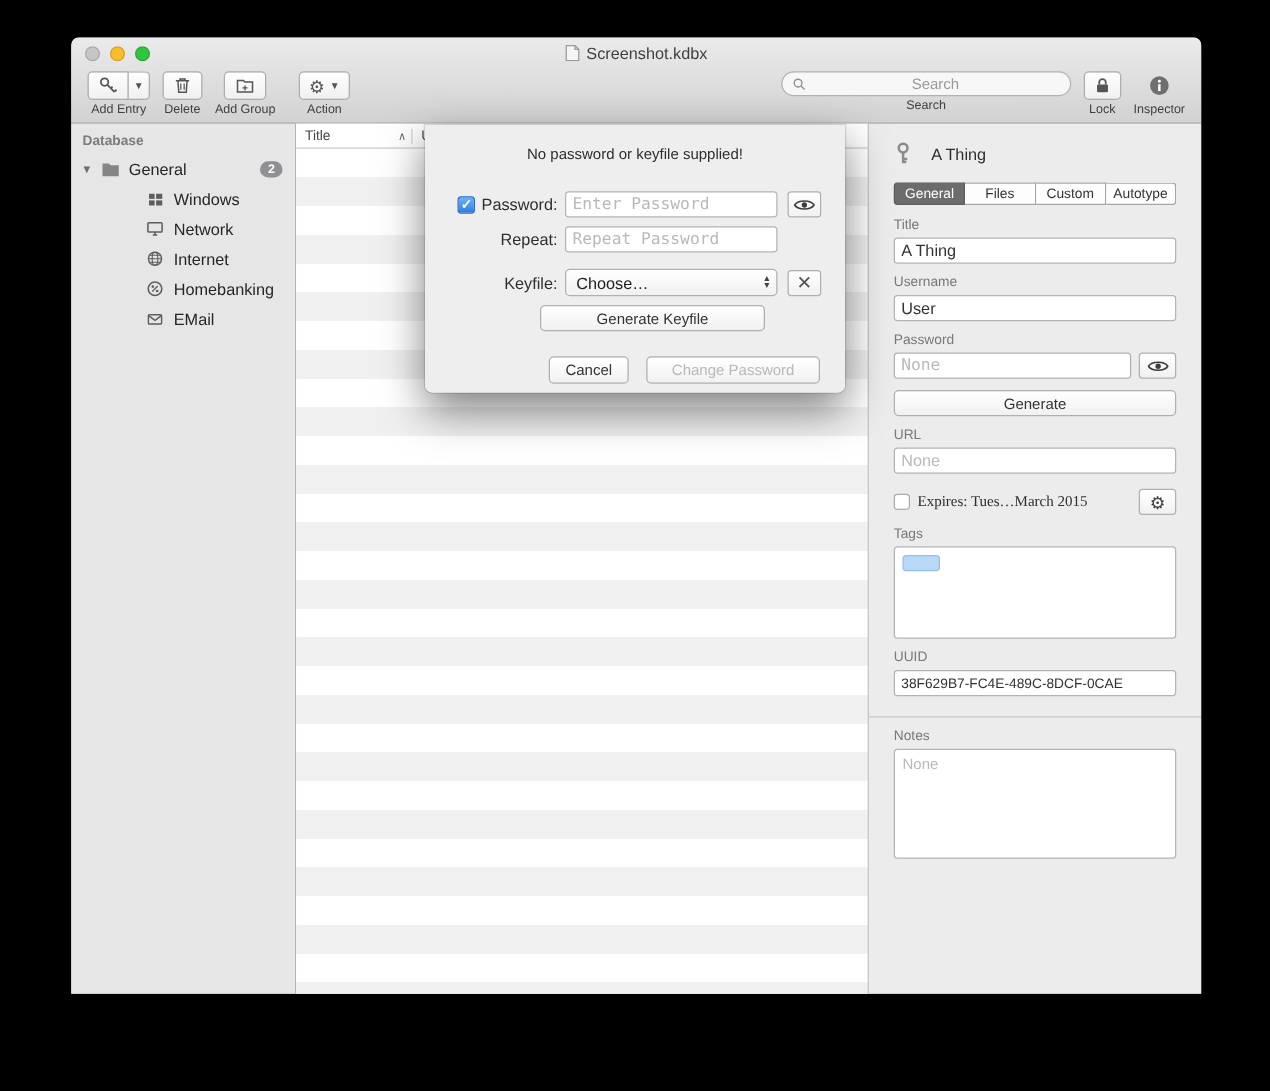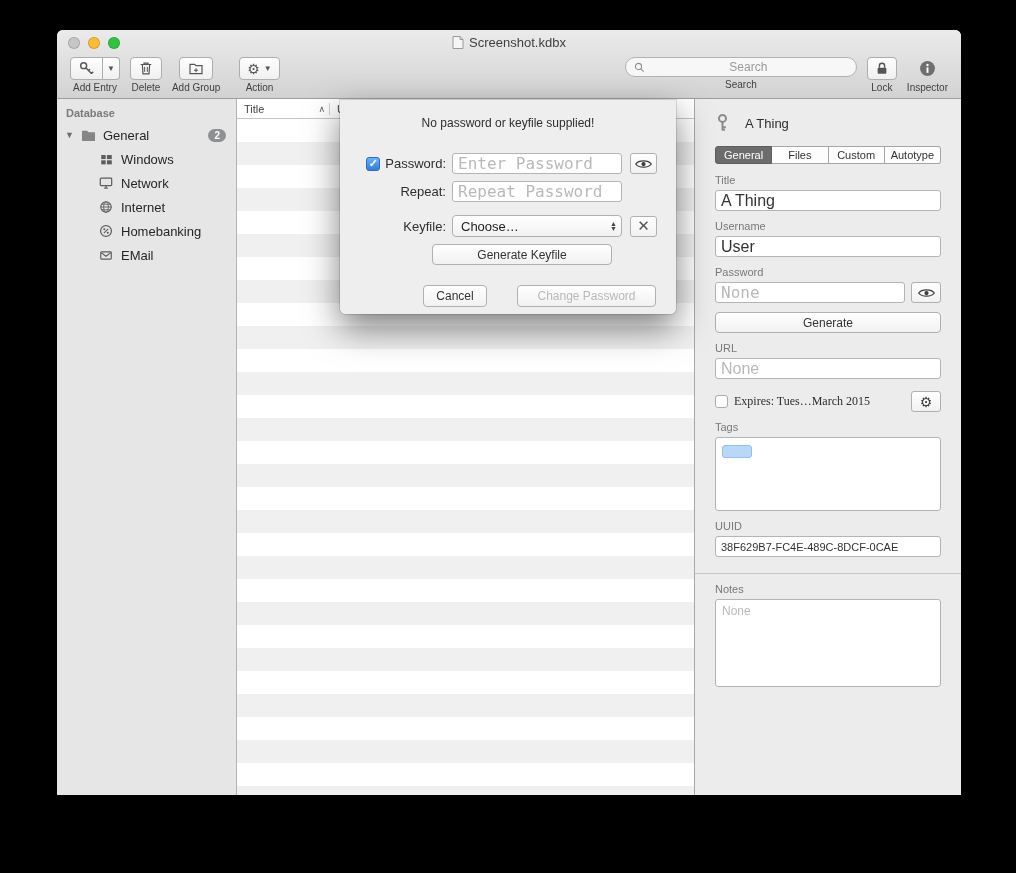--- a/index.html
+++ b/index.html
@@ -70,21 +70,21 @@
   .side-row {
     height:24px; display:flex; align-items:center; font-size:13px; color:#262626;
   }
   .group-row { padding-left:8px; }
   .disclosure { font-size:9px; color:#6e6e6e; width:14px; }
   .side-icon { width:18px; display:flex; justify-content:center; color:#5d5d5d; margin-right:6px; }
   .badge {
     margin-left:auto; margin-right:10px; background:#8f9094; color:#fff;
     font-size:10px; font-weight:bold; border-radius:8px; padding:1px 6px;
   }
-  .child-row { padding-left:40px; }
+  .child-row { padding-left:58px; }
   
   .entrylist {
     position:absolute; left:180px; top:69px; width:458px; bottom:0;
     background:#fff; border-right:1px solid #a9a9a9;
   }
   .list-header {
     height:20px; background:#fff; border-bottom:1px solid #c6c6c6;
     display:flex; font-size:11px; color:#444; align-items:center;
   }
   .col-title { width:93px; display:flex; align-items:center; padding:0 4px 0 7px; border-right:1px solid #d2d2d2; }
@@ -106,21 +106,21 @@
   .tab {
     flex:1; height:18px; line-height:17px; text-align:center; font-size:11px;
     background:#fdfdfd; border:1px solid #a6a6a6; border-left:none; color:#333; cursor:default;
   }
   .tab:first-child { border-left:1px solid #a6a6a6; border-radius:3px 0 0 3px; }
   .tab:last-child { border-radius:0 3px 3px 0; }
   .tab.selected { background:#6c6c6c; color:#fff; border-color:#5e5e5e; }
   .flabel { display:block; font-size:11px; color:#787878; margin:9px 0 4px 0; }
   .field {
     height:21px; width:100%; border:1px solid #b4b4b4; border-radius:3px;
-    background:#fff; font-size:16px; color:#333; padding:0 5px; outline:none;
+    background:#fff; font-size:13px; color:#333; padding:0 5px; outline:none;
     font-family:"Liberation Sans", sans-serif;
   }
   .field::placeholder { color:#b9b9b9; }
   .mono, .mono::placeholder { font-family:"DejaVu Sans Mono", monospace; letter-spacing:0; }
   .pw-row { display:flex; gap:6px; align-items:center; }
   .sqbtn {
     width:30px; height:21px; flex:0 0 auto;
     background:linear-gradient(#fff,#f1f1f1); border:1px solid #b0b0b0; border-radius:3px;
     display:flex; align-items:center; justify-content:center; color:#3d3d3d; cursor:default;
   }
@@ -169,21 +169,21 @@
   .xglyph { font-size:15px; color:#555; }
   .popup {
     width:170px; height:22px; flex:0 0 auto;
     background:linear-gradient(#fff,#f1f1f1); border:1px solid #b0b0b0; border-radius:4px;
     display:flex; align-items:center; font-size:13px; color:#222; padding:0 4px 0 8px; cursor:default;
   }
   .updown { margin-left:auto; display:flex; flex-direction:column; line-height:5px; font-size:7px; color:#444; }
   .keyfile-row { margin-top:13px; }
   .genkey-row { margin-top:2px; }
   .genkey-row .wbtn { width:180px; margin-left:92px; height:21px; }
-  .sheet-actions { display:flex; justify-content:flex-end; gap:30px; padding-right:20px; margin-top:20px; }
+  .sheet-actions { display:flex; justify-content:flex-end; gap:14px; padding-right:20px; margin-top:20px; }
   .btn-cancel { width:64px; height:22px; border-radius:4px; }
   .btn-change { width:139px; height:22px; border-radius:4px; color:#b9b9b9; }
   svg { display:block; }
 </style>
 </head>
 <body>
 
 <div class="window">
 
   <div class="header">

